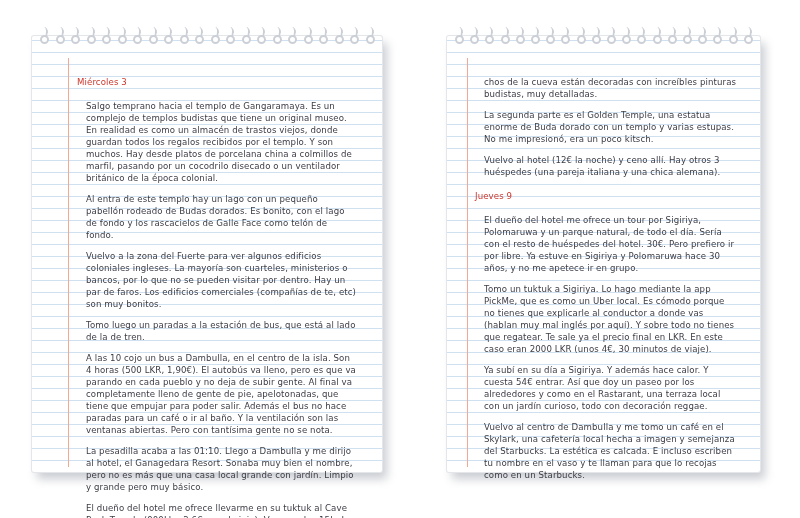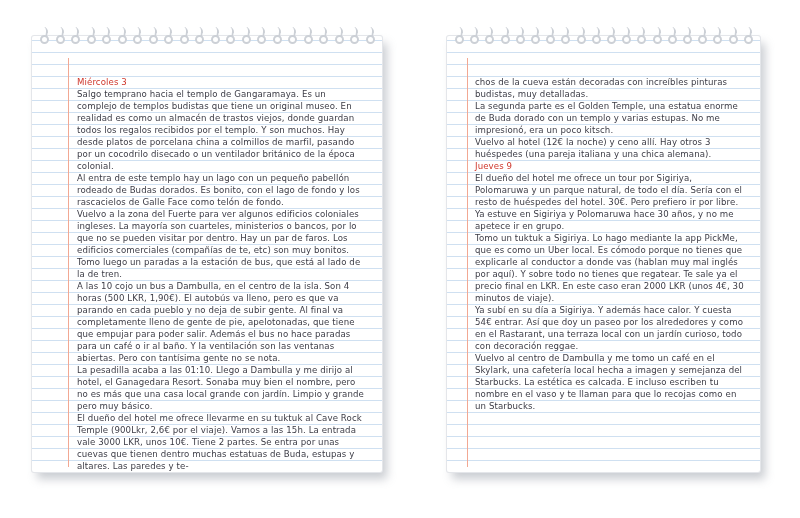--- a/index.html
+++ b/index.html
@@ -43,22 +43,22 @@
   }
 
   .content{
     position:absolute;top:40px;
     font-size:8.6px;line-height:12px;letter-spacing:.1px;
     color:var(--ink);text-align:left;
   }
   .page-left  .content{left:45px;right:16px;}
   .page-right .content{left:28px;right:14px;}
 
-  .block{margin:0;}
-  .block.heading{color:var(--red);margin:0 0;}
+  .block{margin:9px;}
+  .block.heading{color:var(--red);margin:12px 0;}
   .content .block:first-child{margin-top:0;}
 </style>
 </head>
 <body>
 
 <div class="canvas">
 
   <section class="page page-left">
     <div class="spiral">
         <span class="hook"></span>

